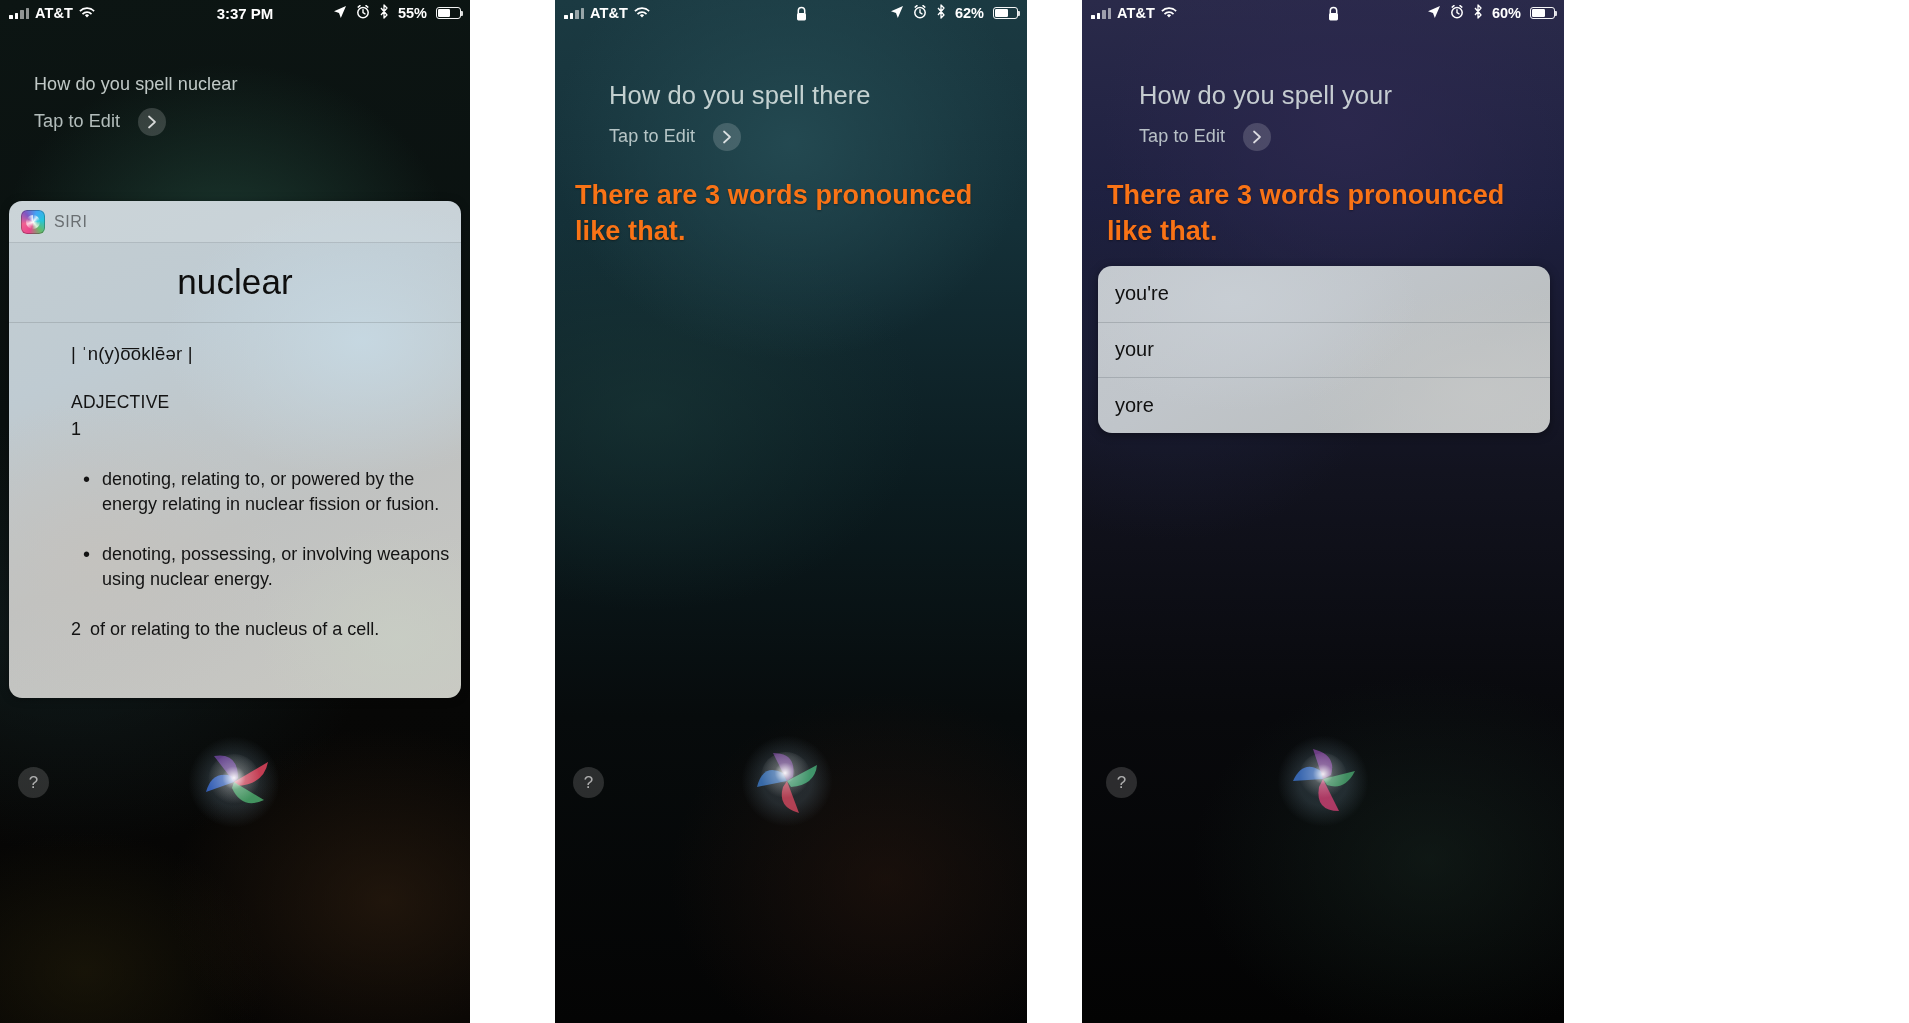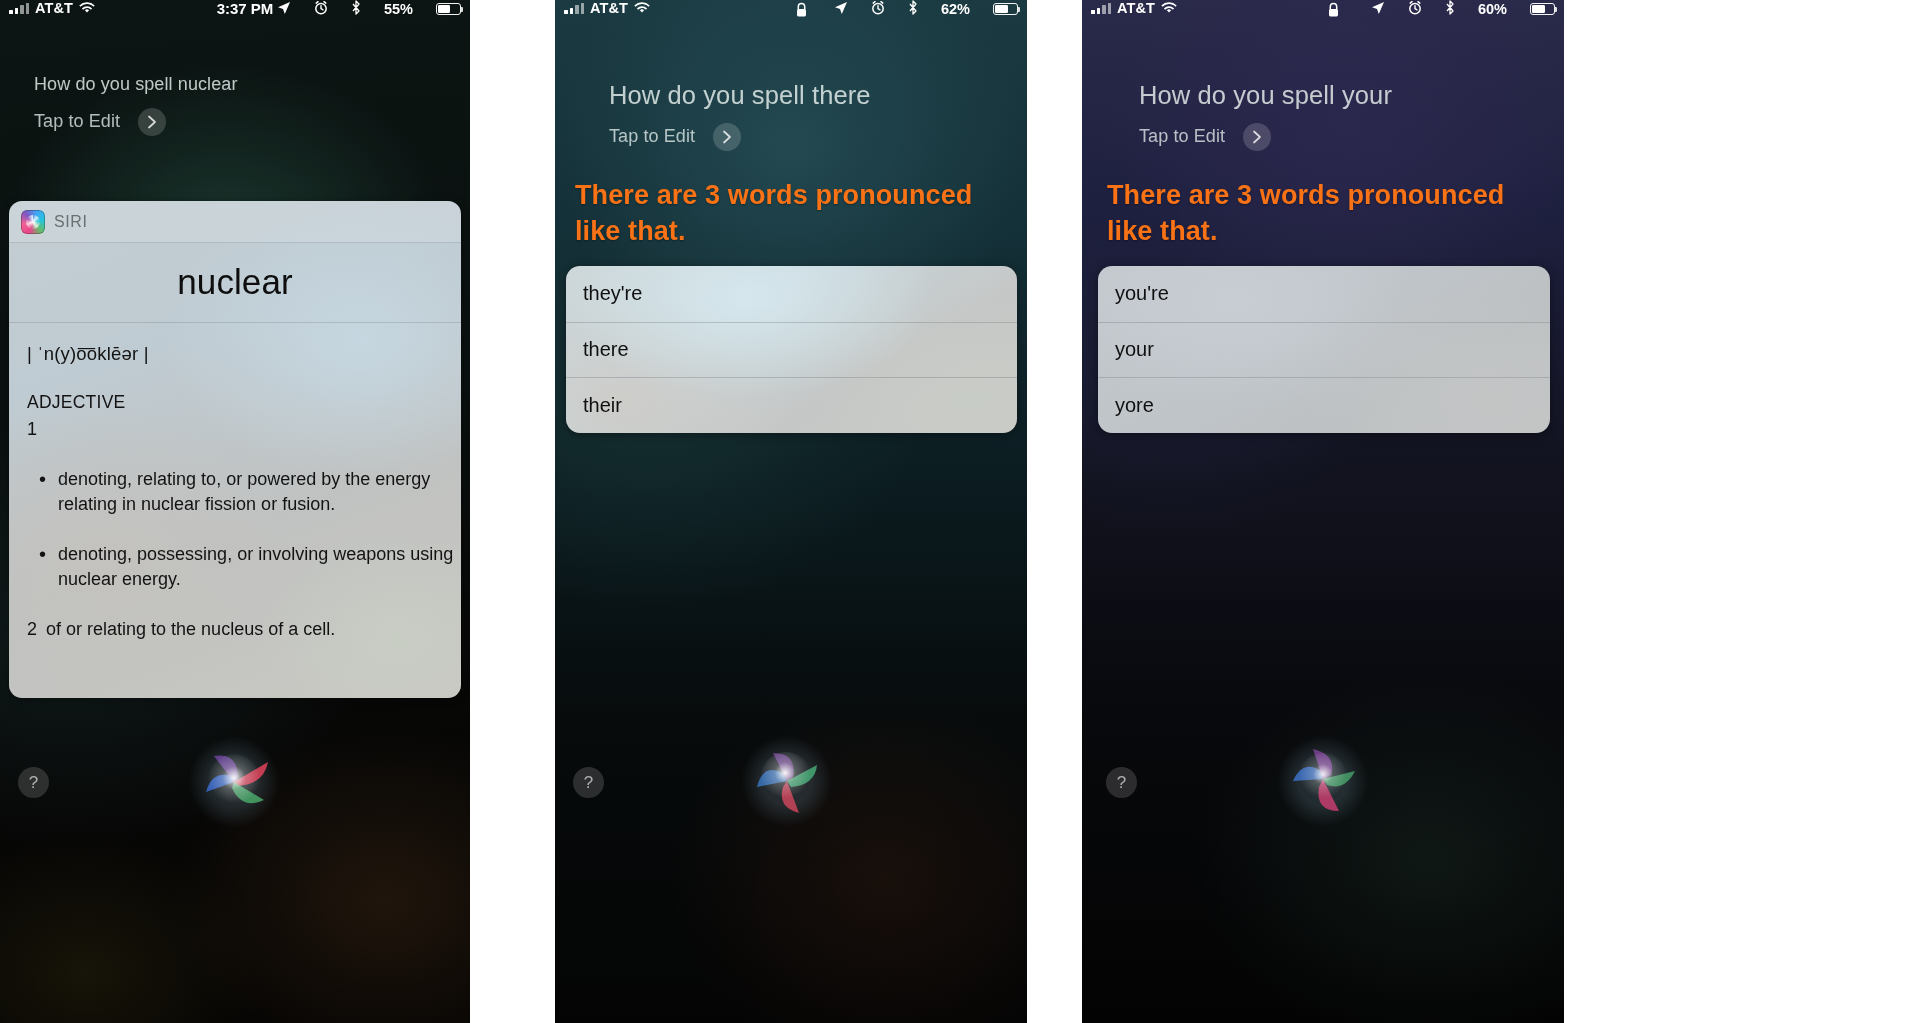--- a/index.html
+++ b/index.html
@@ -40,28 +40,28 @@
     background:
       radial-gradient(ellipse 340px 300px at 55% 12%, rgba(44,40,78,.9), rgba(0,0,0,0) 72%),
       radial-gradient(ellipse 300px 260px at 18% 34%, rgba(30,34,62,.6), rgba(0,0,0,0) 74%),
       radial-gradient(ellipse 320px 250px at 72% 84%, rgba(26,44,36,.45), rgba(0,0,0,0) 74%),
       linear-gradient(180deg,#2a2a4a 0%, #1e2040 20%, #12131f 46%, #08090c 70%, #030303 100%);
   }
 
   
   .status{
     position:absolute; top:0; left:0; right:0; height:26px;
-    display:flex; align-items:flex-start;
+    display:flex; align-items:center;
     color:#fff; font-size:15px; font-weight:600;
     padding:0 9px; z-index:6;
   }
   .st-left{ display:flex; align-items:center; gap:6px; }
   .st-center{ position:absolute; left:0; right:0; text-align:center;
               font-size:15px; font-weight:600; pointer-events:none;padding-left:20px; }
-  .st-right{ margin-left:auto; display:flex; align-items:center; gap:23px; }
+  .st-right{ margin-left:auto; display:flex; align-items:center; gap:9px; }
 
   .bars{ display:flex; align-items:flex-end; gap:2px; height:11px; }
   .bars i{ width:3.5px; background:#fff; border-radius:.5px; display:block; }
   .bars i:nth-child(1){ height:4px; }
   .bars i:nth-child(2){ height:6px; }
   .bars i:nth-child(3){ height:9px; opacity:.55; }
   .bars i:nth-child(4){ height:11px; opacity:.55; }
   .carrier{ font-size:14.5px; letter-spacing:.1px; }
   .wifi svg{ display:block; }
   .pct{ font-size:14.5px; }
@@ -139,21 +139,21 @@
   }
   .card-head .hlabel{
     color:#6a6f72; font-size:16px; letter-spacing:.6px; font-weight:400;
   }
   .headword{
     text-align:center; color:#0e0e0e; font-size:35px; font-weight:400;
     padding:19px 0 20px;
     border-bottom:1px solid rgba(120,130,135,.32);
     letter-spacing:.1px;
   }
-  .defbody{ padding:18px 2px 0 18px; color:#131313; font-size:18px; line-height:1.42; }
+  .defbody{ padding:18px 2px 0 18px; color:#131313; font-size:18px; line-height:1.42;margin-left:44px; }
   .phon{ font-size:18.5px; margin-bottom:23px; letter-spacing:.2px; }
   .pos{ font-size:17.5px; letter-spacing:.25px; margin-bottom:2px; }
   .sense{ display:flex; gap:9px; margin-bottom:24px; }
   .sense .num{ flex:0 0 auto; }
   .bullet{ display:flex; gap:12px; padding-left:12px; margin-bottom:24px; }
   .bullet .dot{ flex:0 0 auto; font-size:20px; line-height:1.25; }
   .btxt{ flex:1; }
 
   
   .answer{
@@ -374,25 +374,20 @@
         <span class="chev">
           <svg width="10" height="14" viewBox="0 0 10 14">
               <path d="M2 1.5 8 7l-6 5.5" stroke="rgba(255,255,255,.8)" stroke-width="1.7" fill="none" stroke-linecap="round" stroke-linejoin="round"></path>
             </svg>
         </span>
       </div>
     </div>
 
     <div class="answer" style="top:178px; padding:0 20px">There are 3 words pronounced like that.</div>
 
-    <div class="wordcard wcbg2" style="left:11px; top:266px; width:451px;">
-      <div class="wrow">they're</div>
-      <div class="wrow">there</div>
-      <div class="wrow">their</div>
-    </div>
 
     <div class="helpbtn" style="left:18px; top:767px">
       <span>?</span>
     </div>
     <div class="orb" style="left:196px; top:745px">
       <span class="glow"></span>
       <svg viewBox="0 0 72 72" width="72" height="72">
         <defs>
           <radialGradient id="o2c" cx="48%" cy="42%" r="50%">
             <stop offset="0%" stop-color="#ffffff" stop-opacity=".95"></stop>

